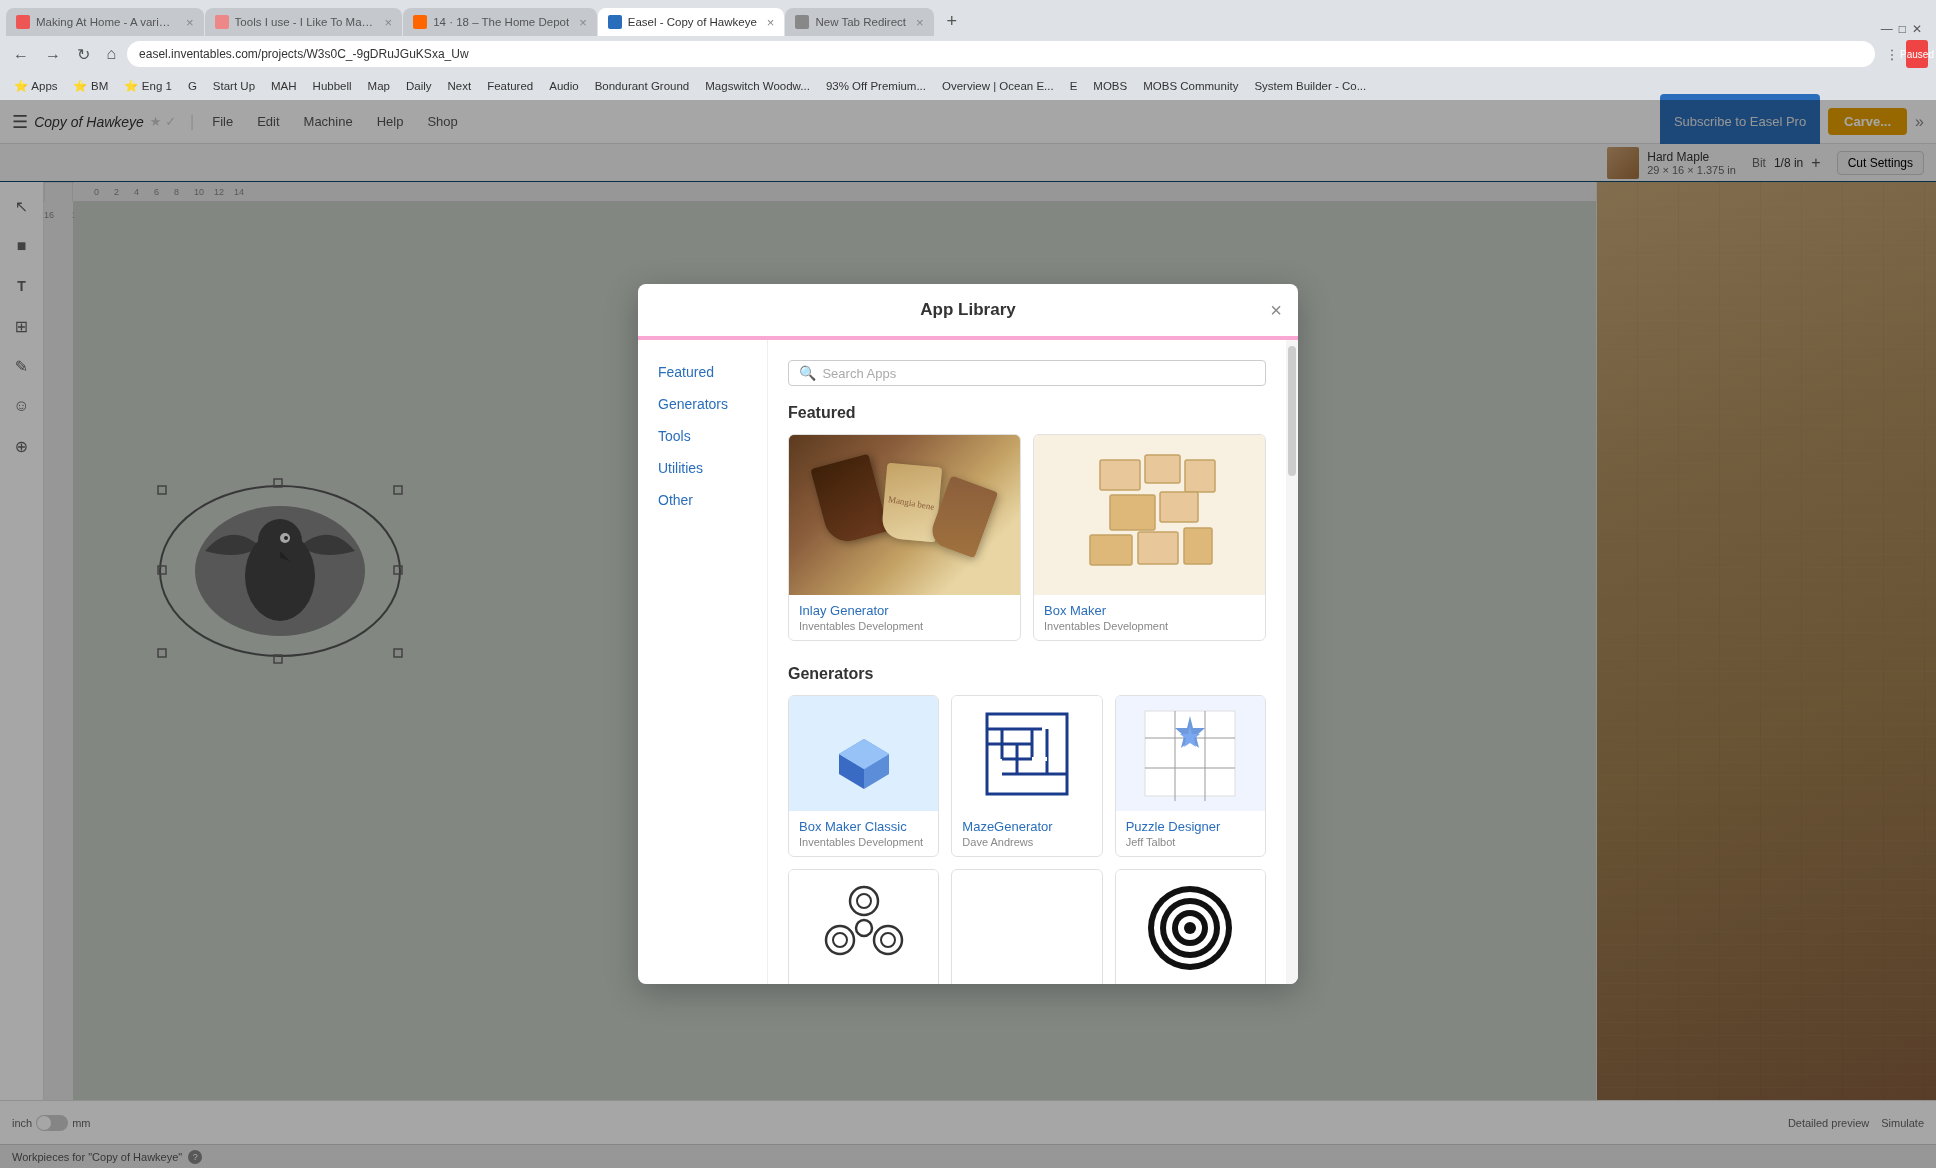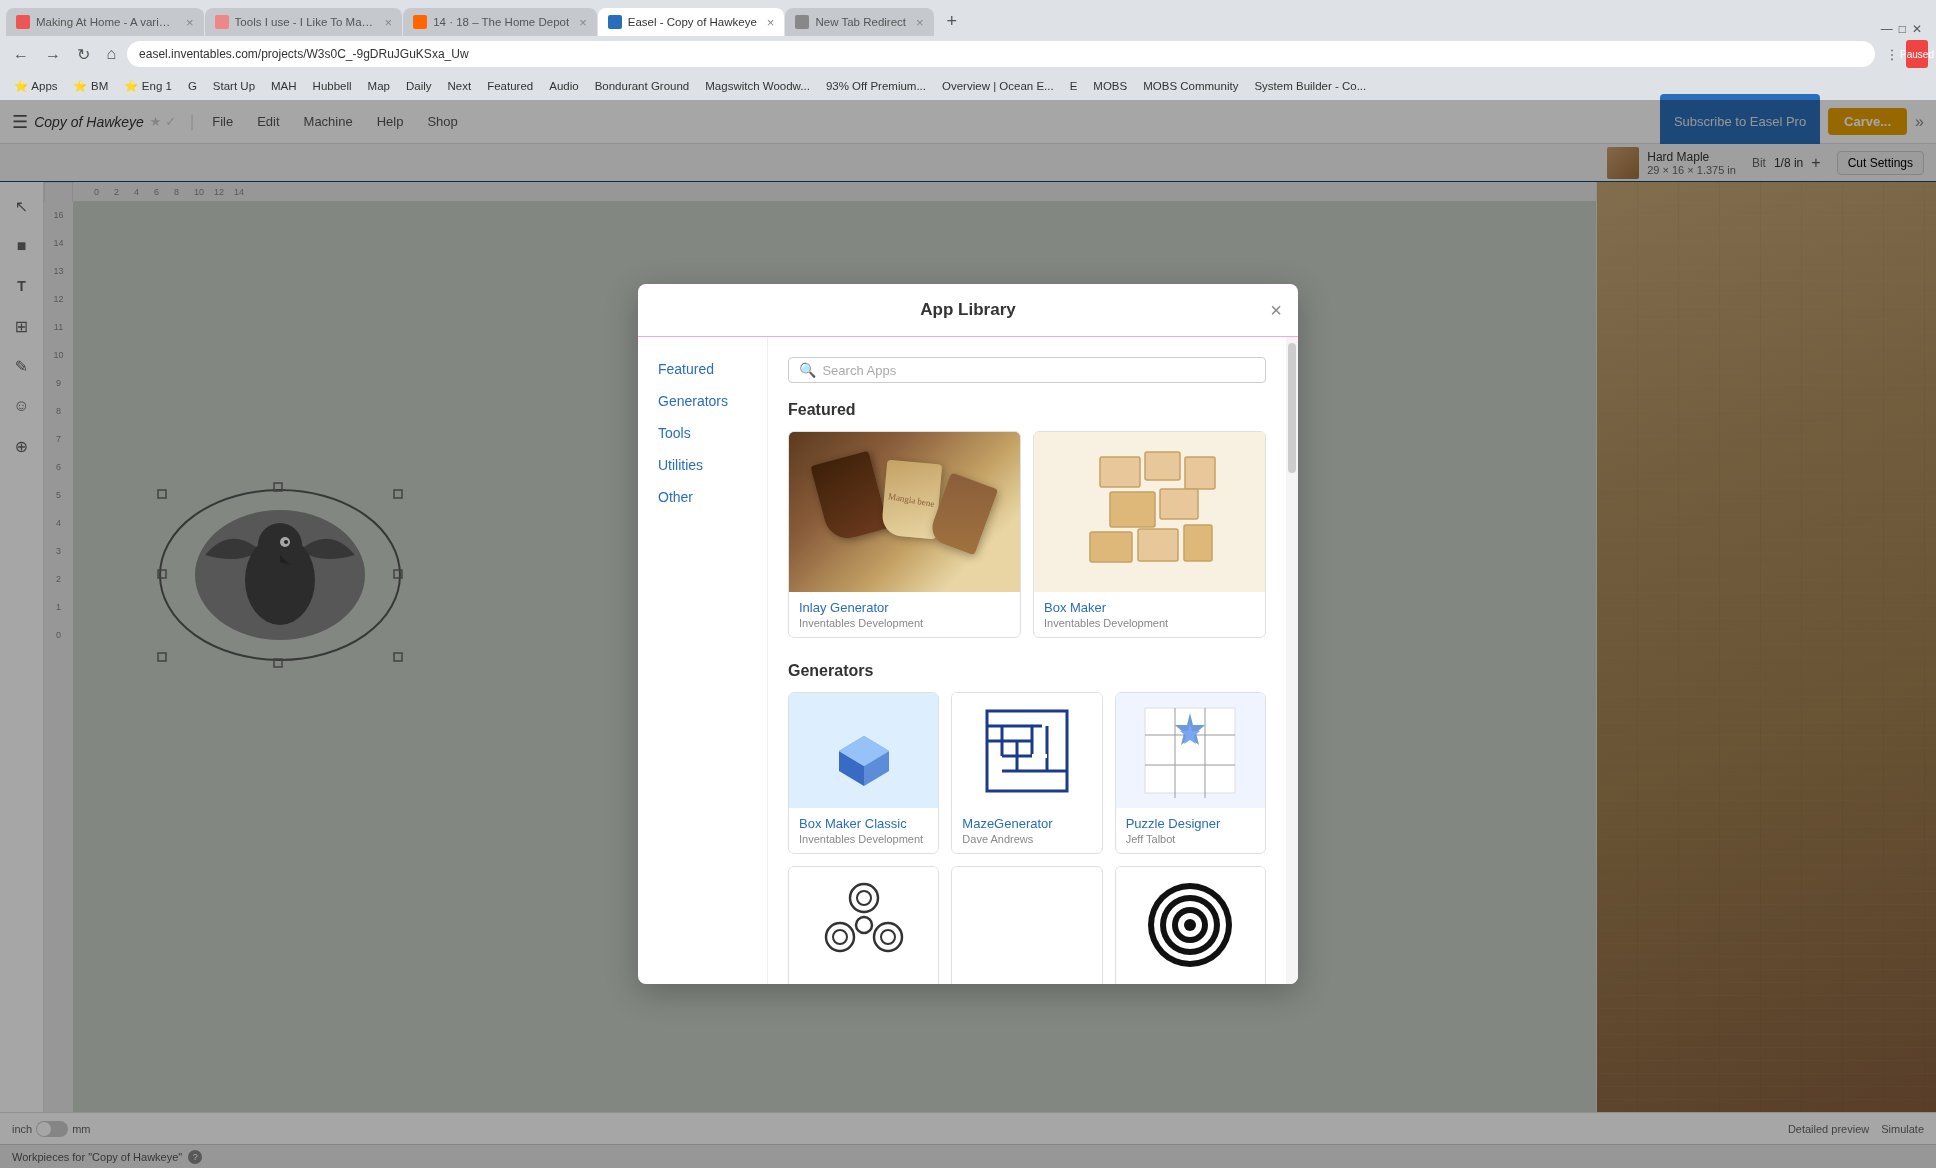--- a/index.html
+++ b/index.html
@@ -44,30 +44,30 @@
     .sidebar-icon { width: 32px; height: 32px; display: flex; align-items: center; justify-content: center; border-radius: 4px; cursor: pointer; color: #666; font-size: 16px; }
 
     .canvas-area { flex: 1; background: #e8e8e8; position: relative; overflow: hidden; }
     .canvas-grid { width: 100%; height: 100%; background-image: linear-gradient(rgba(0,0,0,0.07) 1px, transparent 1px), linear-gradient(90deg, rgba(0,0,0,0.07) 1px, transparent 1px); background-size: 28px 28px; position: relative; }
 
     .right-panel { width: 340px; background: #f5f5f5; border-left: 1px solid #ddd; display: flex; flex-direction: column; }
     .material-swatch { width: 32px; height: 32px; background: linear-gradient(135deg, #c8a070, #a07040); border-radius: 2px; }
     .right-panel-body { flex: 1; background: #8b7355; }
 
     
-    .bottom-bar { height: 32px; background: #fff; border-top: 1px solid #ddd; display: flex; align-items: center; padding: 0 12px; font-size: 11px; color: #666; gap: 12px; }
+    .bottom-bar { height: 44px; background: #fff; border-top: 1px solid #ddd; display: flex; align-items: center; padding: 0 12px; font-size: 11px; color: #666; gap: 12px; }
     .unit-toggle { display: flex; align-items: center; gap: 4px; }
     .toggle-switch { width: 32px; height: 16px; background: #ccc; border-radius: 8px; position: relative; cursor: pointer; }
     .toggle-knob { width: 14px; height: 14px; background: #fff; border-radius: 50%; position: absolute; top: 1px; left: 1px; }
     .bottom-right { margin-left: auto; display: flex; align-items: center; gap: 12px; }
 
     
     .modal-overlay { position: absolute; top: 0; left: 0; right: 0; bottom: 0; background: rgba(0,0,0,0.35); display: flex; align-items: center; justify-content: center; z-index: 100; }
     .modal { background: #fff; border-radius: 8px; width: 660px; max-height: 700px; display: flex; flex-direction: column; box-shadow: 0 8px 32px rgba(0,0,0,0.25); overflow: hidden; }
-    .modal-header { display: flex; align-items: center; justify-content: center; padding: 16px 20px; border-bottom: 1px solid #f9a8d4; position: relative; }
+    .modal-header { display: flex; align-items: center; justify-content: center; padding: 16px 20px; border-bottom: 4px solid #f9a8d4; position: relative; }
     .modal-title { font-size: 17px; font-weight: 600; color: #333; text-align: center; }
     .modal-close { position: absolute; right: 16px; top: 50%; transform: translateY(-50%); background: none; border: none; font-size: 20px; color: #888; cursor: pointer; }
     .modal-body { display: flex; flex: 1; overflow: hidden; }
     .modal-sidebar { width: 130px; padding: 16px 0; border-right: 1px solid #eee; flex-shrink: 0; }
     .modal-nav-item { padding: 8px 20px; font-size: 14px; cursor: pointer; color: #2a6ebb; }
     .modal-nav-item.active { color: #2a6ebb; font-weight: 500; }
     .modal-main { flex: 1; overflow-y: auto; padding: 20px; }
     .search-bar { display: flex; align-items: center; border: 1px solid #ccc; border-radius: 4px; padding: 4px 10px; gap: 6px; margin-bottom: 18px; }
     .search-bar input { border: none; outline: none; font-size: 13px; width: 100%; color: #333; }
     .search-bar input::placeholder { color: #aaa; }
@@ -236,21 +236,21 @@
     </div>
 
     <div class="canvas-area">
       <div class="canvas-grid">
 
         <div style="position:absolute;top:0;left:30px;right:0;height:20px;background:#e8e8e8;border-bottom:1px solid #ccc;display:flex;align-items:center;">
           <span style="font-size:9px;color:#888;padding-left:20px;">0&nbsp;&nbsp;&nbsp;&nbsp;&nbsp;&nbsp;2&nbsp;&nbsp;&nbsp;&nbsp;&nbsp;&nbsp;4&nbsp;&nbsp;&nbsp;&nbsp;&nbsp;&nbsp;6&nbsp;&nbsp;&nbsp;&nbsp;&nbsp;&nbsp;8&nbsp;&nbsp;&nbsp;&nbsp;&nbsp;&nbsp;10&nbsp;&nbsp;&nbsp;&nbsp;12&nbsp;&nbsp;&nbsp;&nbsp;14</span>
         </div>
 
         <div style="position:absolute;top:20px;left:0;width:30px;bottom:0;background:#e8e8e8;border-right:1px solid #ccc;">
-          <div style="display:flex;flex-direction:column;align-items:center;gap:18px;padding-top:8px;font-size:9px;color:#888;">
+          <div style="display:flex;flex-direction:row;align-items:center;gap:18px;padding-top:8px;font-size:9px;color:#888;">
             <span>16</span>
               <span>14</span>
               <span>13</span>
               <span>12</span>
               <span>11</span>
               <span>10</span>
               <span>9</span>
               <span>8</span>
               <span>7</span>
               <span>6</span>

